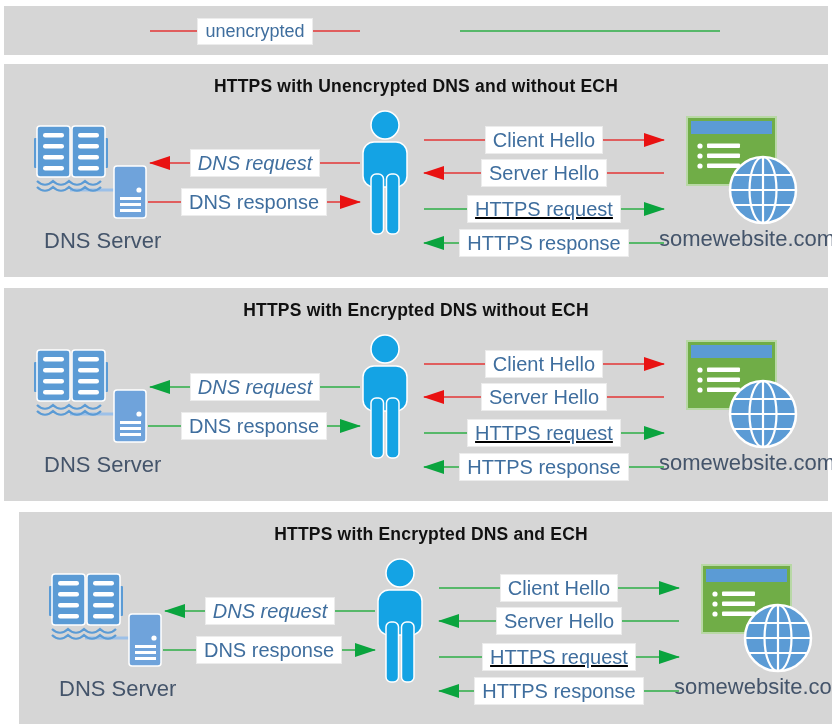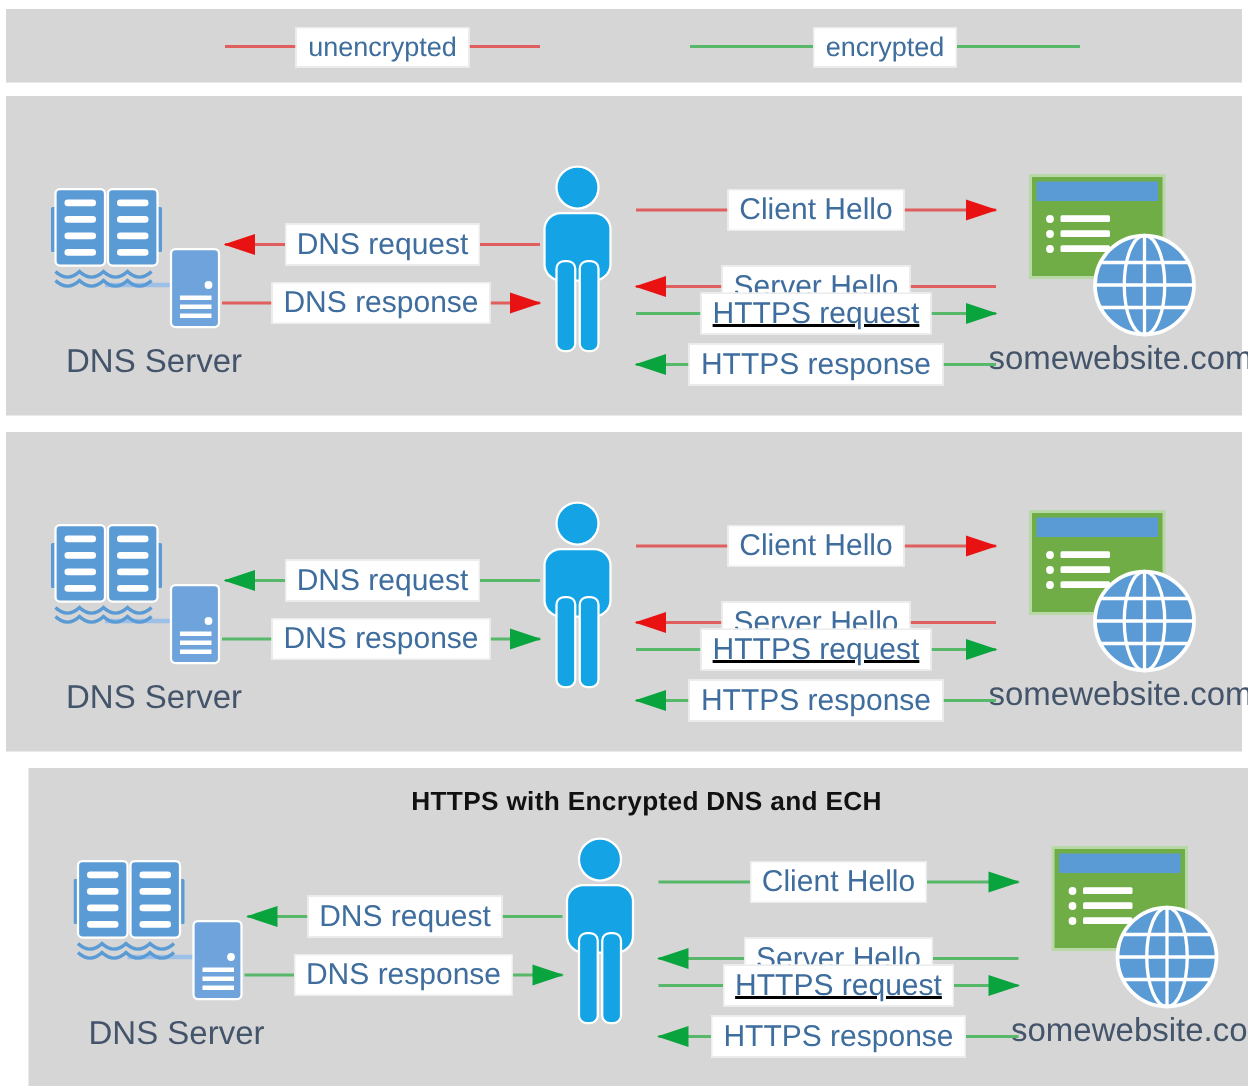--- a/index.html
+++ b/index.html
@@ -32,24 +32,24 @@
     padding:0 7px; font-size:20px; line-height:26px;
     color:var(--arrow-label-text,#3f6e9e); white-space:nowrap; }
   .legend-item { height:30px; }
   .legend-item .line { height:2px; }
   .legend-item .arrow-label { font-size:18px; line-height:25px; }
 
   .unencrypted { --lc:var(--unencrypted-line,#e05e5e); --hc:var(--unencrypted-head,#e91212); }
   .encrypted   { --lc:var(--encrypted-line,#57b86a);   --hc:var(--encrypted-head,#0aa43e); }
 
   
-  .a-dns-req  { left:146px; top:85px;  width:210px; }
+  .a-dns-req  { left:146px; top:85px;  width:210px;font-style:italic; }
   .a-dns-resp { left:144px; top:124px; width:212px;text-align:right; }
   .a-chello   { left:420px; top:62px;  width:240px; }
-  .a-shello   { left:420px; top:113px;  width:240px; }
+  .a-shello   { left:420px; top:95px;  width:240px; }
   .a-hreq     { left:420px; top:131px; width:240px;text-decoration:underline; }
   .a-hresp    { left:420px; top:165px; width:240px; }
 
   .dns-svg    { position:absolute; left:30px;  top:60px; width:114px; height:96px; }
   .person-svg { position:absolute; left:352px; top:46px; width:58px;  height:130px; }
   .web-svg    { position:absolute; left:682px; top:52px; width:118px; height:112px; }
 
   .caption { position:absolute; font-size:22px; color:var(--caption-text,#44546a);
     white-space:nowrap; }
   .caption-dns { left:40px; top:164px; width:130px; }
@@ -117,25 +117,25 @@
   </defs>
 </svg>
 
 <div class="legend-bar">
   <div class="arrow legend-item unencrypted" style="left:146px;top:10px;width:210px">
     <i class="line"></i>
     <span class="arrow-label">unencrypted</span>
   </div>
   <div class="arrow legend-item encrypted" style="left:456px;top:10px;width:260px">
     <i class="line"></i>
-    <span class="arrow-label">encrypted</span>
   </div>
 </div>
 
 <section class="panel" id="panel-1">
+  <h2 class="panel-title">HTTPS with Unencrypted DNS and without ECH</h2>
   <svg class="dns-svg">
       <use href="#sym-dns"></use>
     </svg>
   <div class="caption caption-dns">DNS Server</div>
   <svg class="person-svg">
       <use href="#sym-person"></use>
     </svg>
   <svg class="web-svg">
       <use href="#sym-web"></use>
     </svg>
@@ -167,20 +167,21 @@
     <span class="arrow-label">HTTPS request</span>
   </div>
   <div class="arrow dir-left a-hresp encrypted">
     <i class="line"></i>
     <i class="head"></i>
     <span class="arrow-label">HTTPS response</span>
   </div>
 </section>
 
 <section class="panel" id="panel-2">
+  <h2 class="panel-title">HTTPS with Encrypted DNS without ECH</h2>
   <svg class="dns-svg">
       <use href="#sym-dns"></use>
     </svg>
   <div class="caption caption-dns">DNS Server</div>
   <svg class="person-svg">
       <use href="#sym-person"></use>
     </svg>
   <svg class="web-svg">
       <use href="#sym-web"></use>
     </svg>

